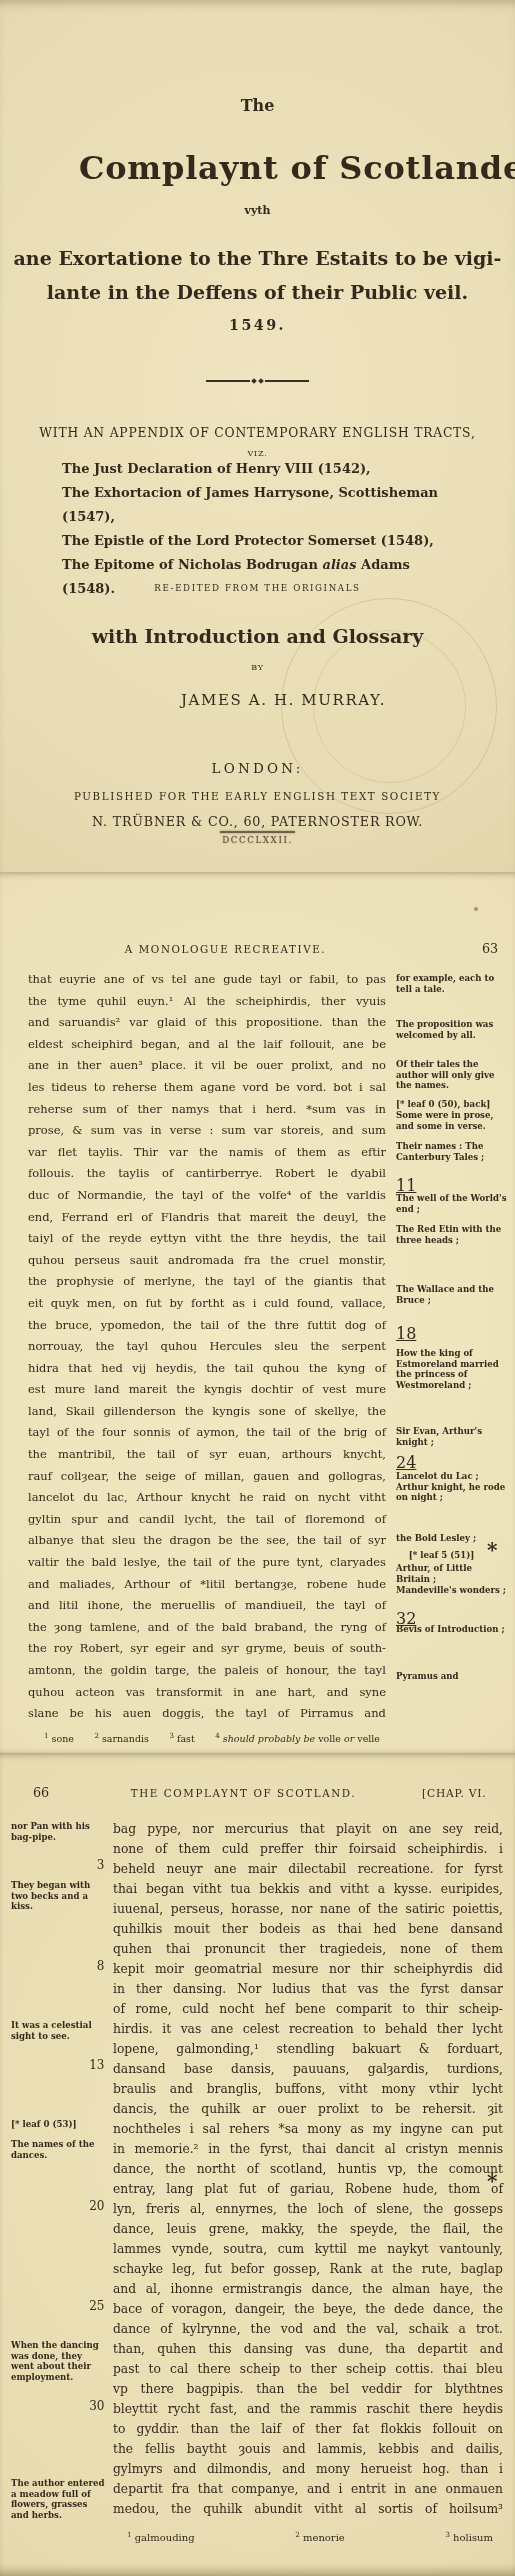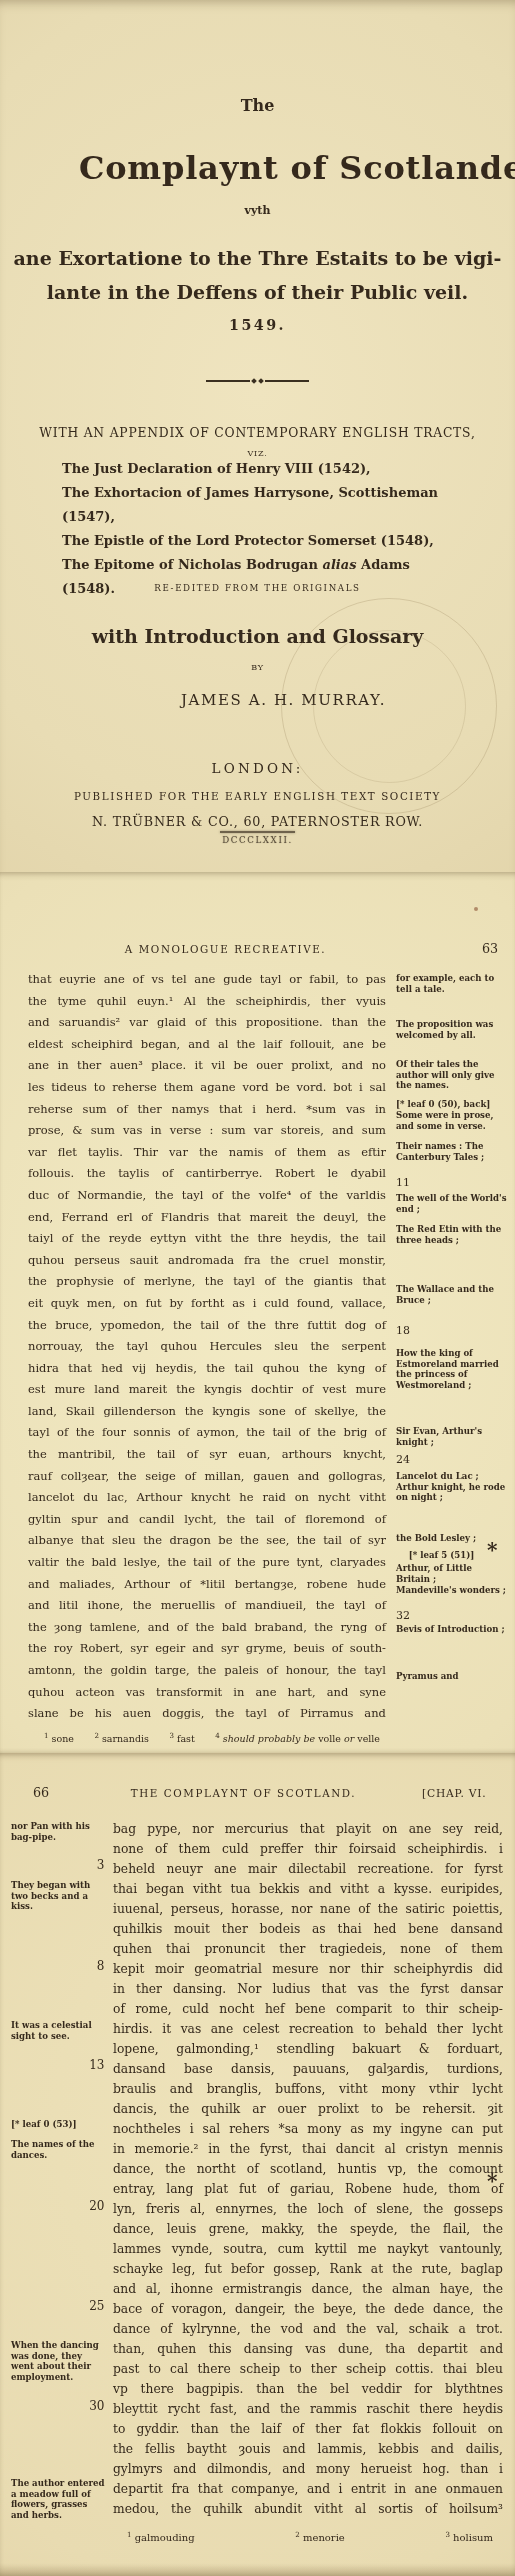--- a/index.html
+++ b/index.html
@@ -51,21 +51,21 @@
   #stamp-inner{left:313px;top:630px;width:151px;height:151px;border-color:rgba(150,128,90,.2);}
   .foxing{position:absolute;left:474px;top:907px;width:4px;height:4px;border-radius:50%;background:rgba(130,70,40,.55);}
 
   
   .head63-title{left:67px;top:943px;width:317px;text-align:center;font-size:10.3px;letter-spacing:1.6px;}
   .head63-num{left:466px;top:941px;font-size:12.7px;margin-left:16px;}
   .p63-body{left:28px;top:969px;width:358px;font-size:11.5px;}
   .p63-body .tl{line-height:21.6px;height:21.6px;text-align:justify;text-align-last:justify;}
   .mn63{position:absolute;left:396px;width:113px;font-size:8.6px;line-height:10.6px;font-weight:bold;}
   .mn63.indent{padding-left:12.7px;width:100px;}
-  .mk63{position:absolute;left:396px;font-size:11px;}
+  .mk63{position:absolute;left:396px;font-size:16px;text-decoration:underline;}
   .star{position:absolute;font-size:20px;font-weight:bold;line-height:17.4px;}
   #star63{left:487px;top:1542px;}
   .p63fn{left:44px;top:1731px;width:336px;display:flex;justify-content:space-between;font-size:9.5px;}
 
   
   .head66-num{left:33px;top:1785px;font-size:12.7px;}
   .head66-title{left:85px;top:1787px;width:317px;text-align:center;font-size:10.3px;letter-spacing:1.6px;}
   .head66-chap{left:422px;top:1787px;font-size:10.7px;letter-spacing:0.8px;}
   .p66-body{left:113px;top:1819px;width:390px;font-size:12.3px;}
   .p66-body .tl{line-height:20px;height:20px;text-align:justify;text-align-last:justify;}

